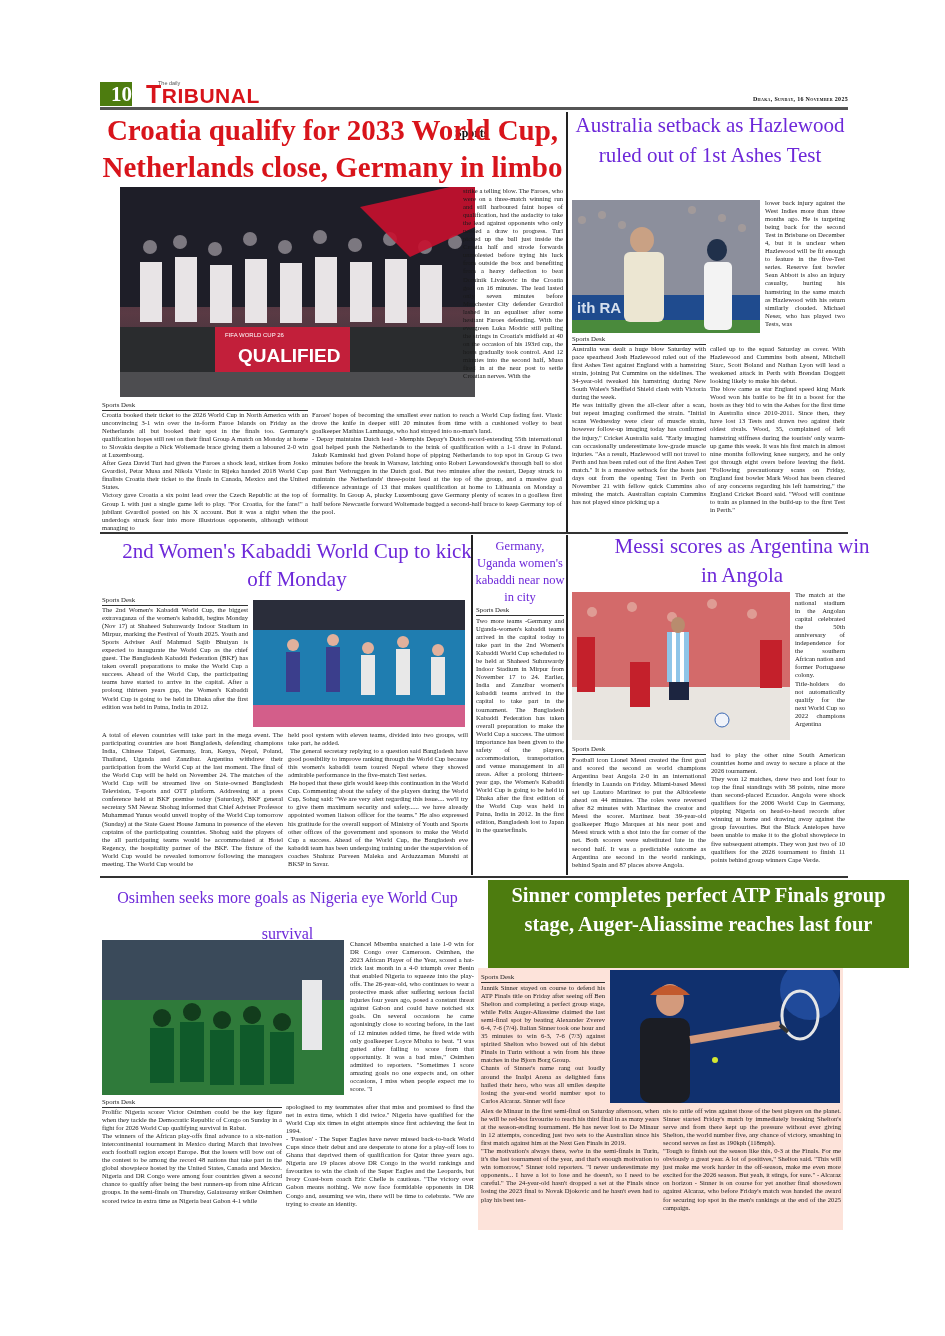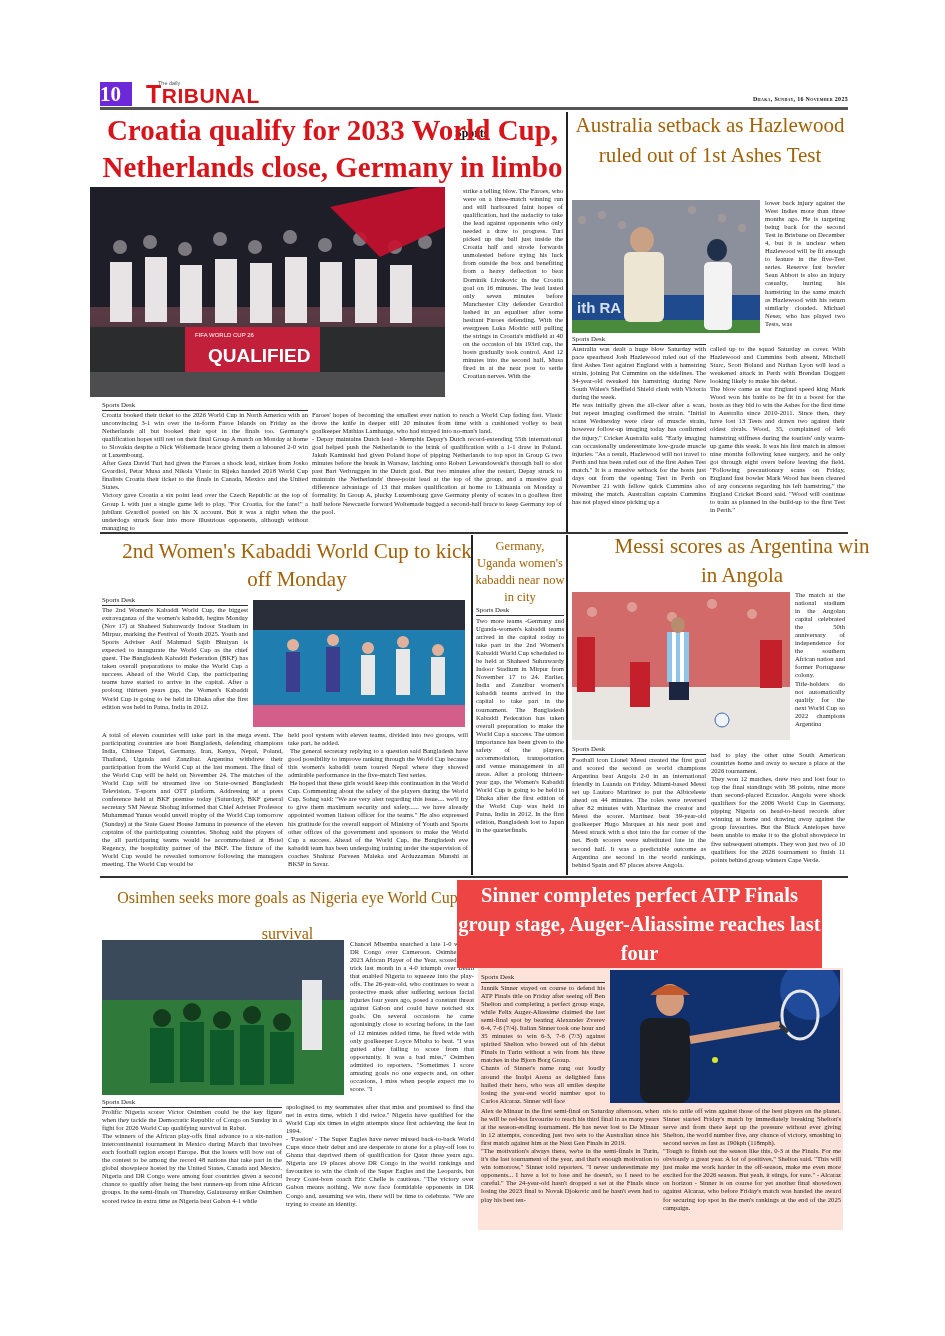--- a/index.html
+++ b/index.html
@@ -1,27 +1,27 @@
 <!DOCTYPE html>
 <html><head>
 <meta charset="utf-8">
 <style>
   * { box-sizing: border-box; margin: 0; padding: 0; }
   body { width: 945px; height: 1336px; background: #ffffff; position: relative; overflow: hidden; font-family: "Liberation Serif", serif; color: #111; }
   .abs { position: absolute; }
   .txt { font-size: 6.6px; line-height: 8.05px; text-align: justify; color: #1a1a1a; white-space: pre-wrap; overflow: hidden; }
   .desk { font-size: 6.8px; line-height: 8px; color: #222; border-bottom: 1.4px solid #333; padding-bottom: 1px; }
-  .head-blk { text-align: center; font-family: "Liberation Serif", serif; color: #a16207; }
+  .head-blk { text-align: center; font-family: "Liberation Serif", serif; color: #6d28d9; }
   .photo { overflow: hidden; }
   .vrule { position: absolute; width: 1.5px; background: #222; }
   .hrule { position: absolute; height: 1.6px; background: #333; }
 
   
   #masthead { left: 100px; top: 80px; width: 748px; height: 30px; }
-  .pgnum { position: absolute; left: 0; top: 2px; width: 32px; height: 24px; background: #6d28d9; color: #fff; font-family: "Liberation Serif", serif; font-weight: bold; font-size: 21px; line-height: 24px; text-align: left; }
+  .pgnum { position: absolute; left: 0; top: 2px; width: 32px; height: 24px; background: #4d7c0f; color: #fff; font-family: "Liberation Serif", serif; font-weight: bold; font-size: 21px; line-height: 24px; text-align: right; }
   .brand { position: absolute; left: 35px; top: 0px; font-family: "Liberation Sans", sans-serif; font-weight: 900; font-size: 21px; letter-spacing: 0.5px; color: #d8141b; line-height: 28px; margin-left: 11px; }
   .brand .t { font-size: 25px; }
   .thedaily { position: absolute; left: 58px; top: 0px; font-family: "Liberation Sans", sans-serif; font-size: 5.5px; color: #555; }
   .section { position: absolute; left: 355px; top: 3px; font-family: "Liberation Serif", serif; font-weight: bold; font-size: 12px; color: #111; margin-top: 43px; }
   .dateline { position: absolute; right: 0; top: 16px; font-family: "Liberation Serif", serif; font-size: 6px; font-weight: bold; letter-spacing: 0.3px; font-variant: small-caps; }
   .mast-rule { position: absolute; left: 0; top: 27px; width: 748px; height: 3px; background: #555; }
 </style>
 </head>
 <body>
 
@@ -30,21 +30,21 @@
   <div class="thedaily">The daily</div>
   <div class="brand"><span class="t">T</span>RIBUNAL</div>
   <div class="section">Sports</div>
   <div class="dateline">Dhaka, Sunday, 16 November 2025</div>
   <div class="mast-rule"></div>
 </div>
 
 <div class="abs head-blk" style="left:100px;top:112px;width:465px;font-size:29px;line-height:37px;font-weight:bold;color:#d8141b;">
   <span>Croatia qualify for 2033 World Cup, Netherlands close, Germany in limbo</span>
 </div>
-<div class="abs photo" style="left:90px;top:187px;width:355px;height:210px;background:linear-gradient(180deg,#222 0%,#3a2c3a 35%,#5a3a44 60%,#2b2b33 100%);">
+<div class="abs photo" style="left:120px;top:187px;width:355px;height:210px;background:linear-gradient(180deg,#222 0%,#3a2c3a 35%,#5a3a44 60%,#2b2b33 100%);">
   <svg width="355" height="210">
     <rect x="0" y="0" width="355" height="120" fill="#1e1e28"></rect>
     <g fill="#c9c2c8" opacity="0.55">
       <circle cx="30" cy="60" r="7"></circle>
         <circle cx="60" cy="55" r="7"></circle>
         <circle cx="95" cy="62" r="7"></circle>
         <circle cx="130" cy="52" r="7"></circle>
       <circle cx="165" cy="60" r="7"></circle>
         <circle cx="200" cy="50" r="7"></circle>
         <circle cx="235" cy="58" r="7"></circle>
@@ -214,21 +214,21 @@
     <rect x="200" y="40" width="20" height="70" fill="#e8e8ea"></rect>
   </svg>
 </div>
 <div class="abs txt" style="left:350px;top:940px;width:124px;height:163px;">Chancel Mbemba snatched a late 1-0 win for DR Congo over Cameroon. Osimhen, the 2023 African Player of the Year, scored a hat-trick last month in a 4-0 triumph over Benin that enabled Nigeria to squeeze into the play-offs. The 26-year-old, who continues to wear a protective mask after suffering serious facial injuries four years ago, posed a constant threat against Gabon and could have notched six goals. On several occasions he came agonisingly close to scoring before, in the last of 12 minutes added time, he fired wide with only goalkeeper Loyce Mbaba to beat. "I was gutted after failing to score from that opportunity. It was a bad miss," Osimhen admitted to reporters. "Sometimes I score amazing goals no one expects and, on other occasions, I miss when people expect me to score. "I</div>
 <div class="abs desk" style="left:102px;top:1098px;width:180px;">Sports Desk</div>
 <div class="abs txt" style="left:102px;top:1108px;width:180px;height:125px;">Prolific Nigeria scorer Victor Osimhen could be the key figure when they tackle the Democratic Republic of Congo on Sunday in a fight for 2026 World Cup qualifying survival in Rabat.
 The winners of the African play-offs final advance to a six-nation intercontinental tournament in Mexico during March that involves each football region except Europe. But the losers will bow out of the contest to be among the record 48 nations that take part in the global showpiece hosted by the United States, Canada and Mexico. Nigeria and DR Congo were among four countries given a second chance to qualify after being the best runners-up from nine African groups. In the semi-finals on Thursday, Galatasaray striker Osimhen scored twice in extra time as Nigeria beat Gabon 4-1 while</div>
 <div class="abs txt" style="left:286px;top:1103px;width:188px;height:125px;">apologised to my teammates after that miss and promised to find the net in extra time, which I did twice." Nigeria have qualified for the World Cup six times in eight attempts since first achieving the feat in 1994.
 - 'Passion' - The Super Eagles have never missed back-to-back World Cups since their debut and are desperate to atone for a play-off loss to Ghana that deprived them of qualification for Qatar three years ago. Nigeria are 19 places above DR Congo in the world rankings and favourites to win the clash of the Super Eagles and the Leopards, but Ivory Coast-born coach Eric Chelle is cautious. "The victory over Gabon means nothing. We now face formidable opponents in DR Congo and, assuming we win, there will be time to celebrate. "We are trying to create an identity.</div>
 
-<div class="abs" style="left:457px;top:880px;width:365px;height:88px;background:#ef4444;">
+<div class="abs" style="left:488px;top:880px;width:421px;height:88px;background:#4d7c0f;">
   <div class="head-blk" style="color:#fff;font-weight:bold;font-size:20.5px;line-height:29px;padding-top:1px;">Sinner completes perfect ATP Finals group stage, Auger-Aliassime reaches last four</div>
 </div>
 <div class="abs" style="left:478px;top:968px;width:365px;height:262px;background:#fde3da;"></div>
 <div class="abs desk" style="left:481px;top:973px;width:124px;">Sports Desk</div>
 <div class="abs txt" style="left:481px;top:984px;width:124px;height:122px;">Jannik Sinner stayed on course to defend his ATP Finals title on Friday after seeing off Ben Shelton and completing a perfect group stage, while Felix Auger-Aliassime claimed the last semi-final spot by beating Alexander Zverev 6-4, 7-6 (7/4). Italian Sinner took one hour and 35 minutes to win 6-3, 7-6 (7/3) against spirited Shelton who bowed out of his debut Finals in Turin without a win from his three matches in the Bjorn Borg Group.
 Chants of Sinner's name rang out loudly around the Inalpi Arena as delighted fans hailed their hero, who was all smiles despite losing the year-end world number spot to Carlos Alcaraz. Sinner will face</div>
 <div class="abs photo" style="left:610px;top:970px;width:230px;height:133px;background:#0b2c66;">
   <svg width="230" height="133">
     <rect x="0" y="0" width="230" height="133" fill="#10306e"></rect>
     <circle cx="200" cy="20" r="30" fill="#2b5bb8" opacity="0.6"></circle>

